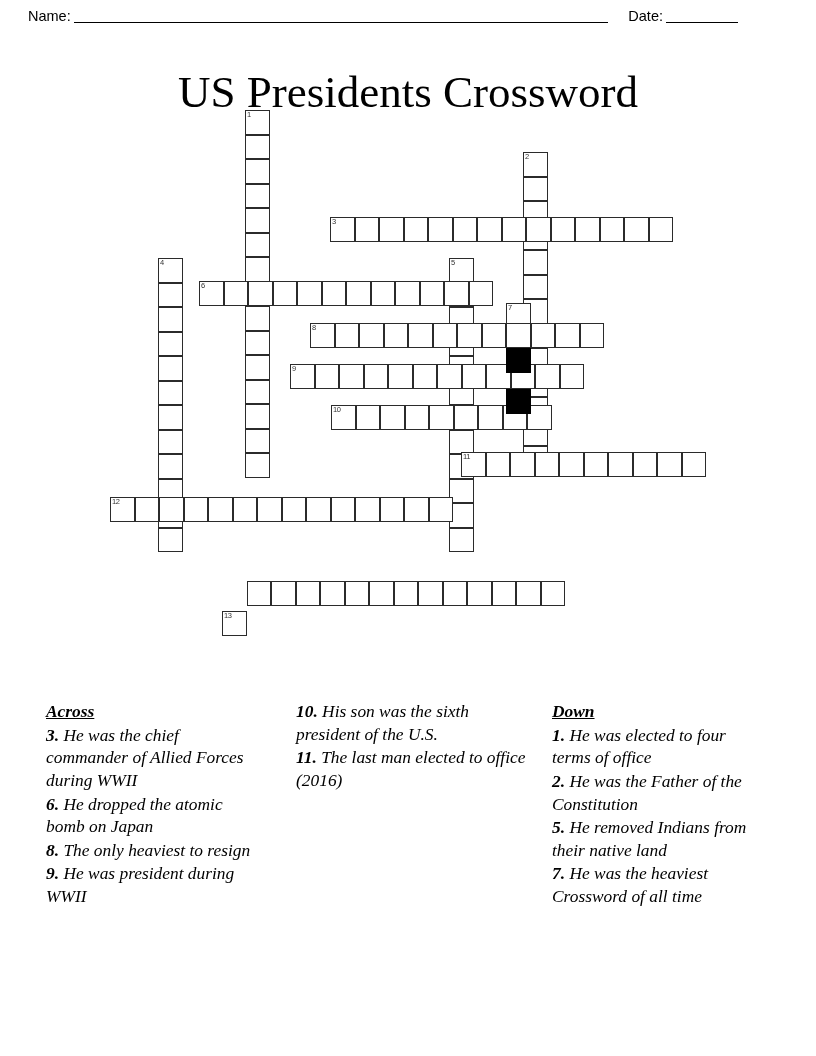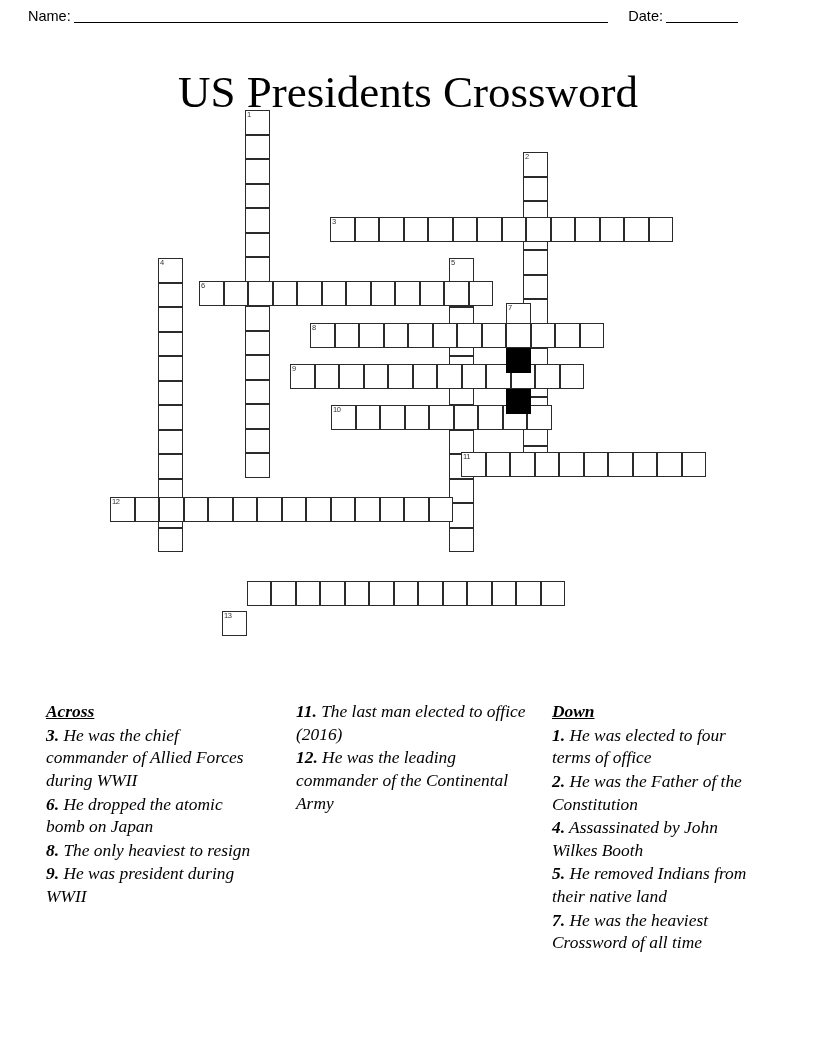--- a/index.html
+++ b/index.html
@@ -327,26 +327,25 @@
 
   <div class="clue-col clue-col-1">
     <span class="clue-heading">Across</span>
     <span class="clue-item"><span class="clue-num">3.</span> <span>He was the chief commander of Allied Forces during WWII</span></span>
     <span class="clue-item"><span class="clue-num">6.</span> <span>He dropped the atomic bomb on Japan</span></span>
     <span class="clue-item"><span class="clue-num">8.</span> <span>The only heaviest to resign</span></span>
     <span class="clue-item"><span class="clue-num">9.</span> <span>He was president during WWII</span></span>
   </div>
 
   <div class="clue-col clue-col-2">
+    <span class="clue-item"><span class="clue-num">10.</span> <span>His son was the sixth president of the U.S.</span></span>
     <span class="clue-item"><span class="clue-num">11.</span> <span>The last man elected to office (2016)</span></span>
-    <span class="clue-item"><span class="clue-num">12.</span> <span>He was the leading commander of the Continental Army</span></span>
   </div>
 
   <div class="clue-col clue-col-3">
     <span class="clue-heading">Down</span>
     <span class="clue-item"><span class="clue-num">1.</span> <span>He was elected to four terms of office</span></span>
     <span class="clue-item"><span class="clue-num">2.</span> <span>He was the Father of the Constitution</span></span>
-    <span class="clue-item"><span class="clue-num">4.</span> <span>Assassinated by John Wilkes Booth</span></span>
     <span class="clue-item"><span class="clue-num">5.</span> <span>He removed Indians from their native land</span></span>
     <span class="clue-item"><span class="clue-num">7.</span> <span>He was the heaviest Crossword of all time</span></span>
   </div>
 
 </div>
 
 </body></html>

